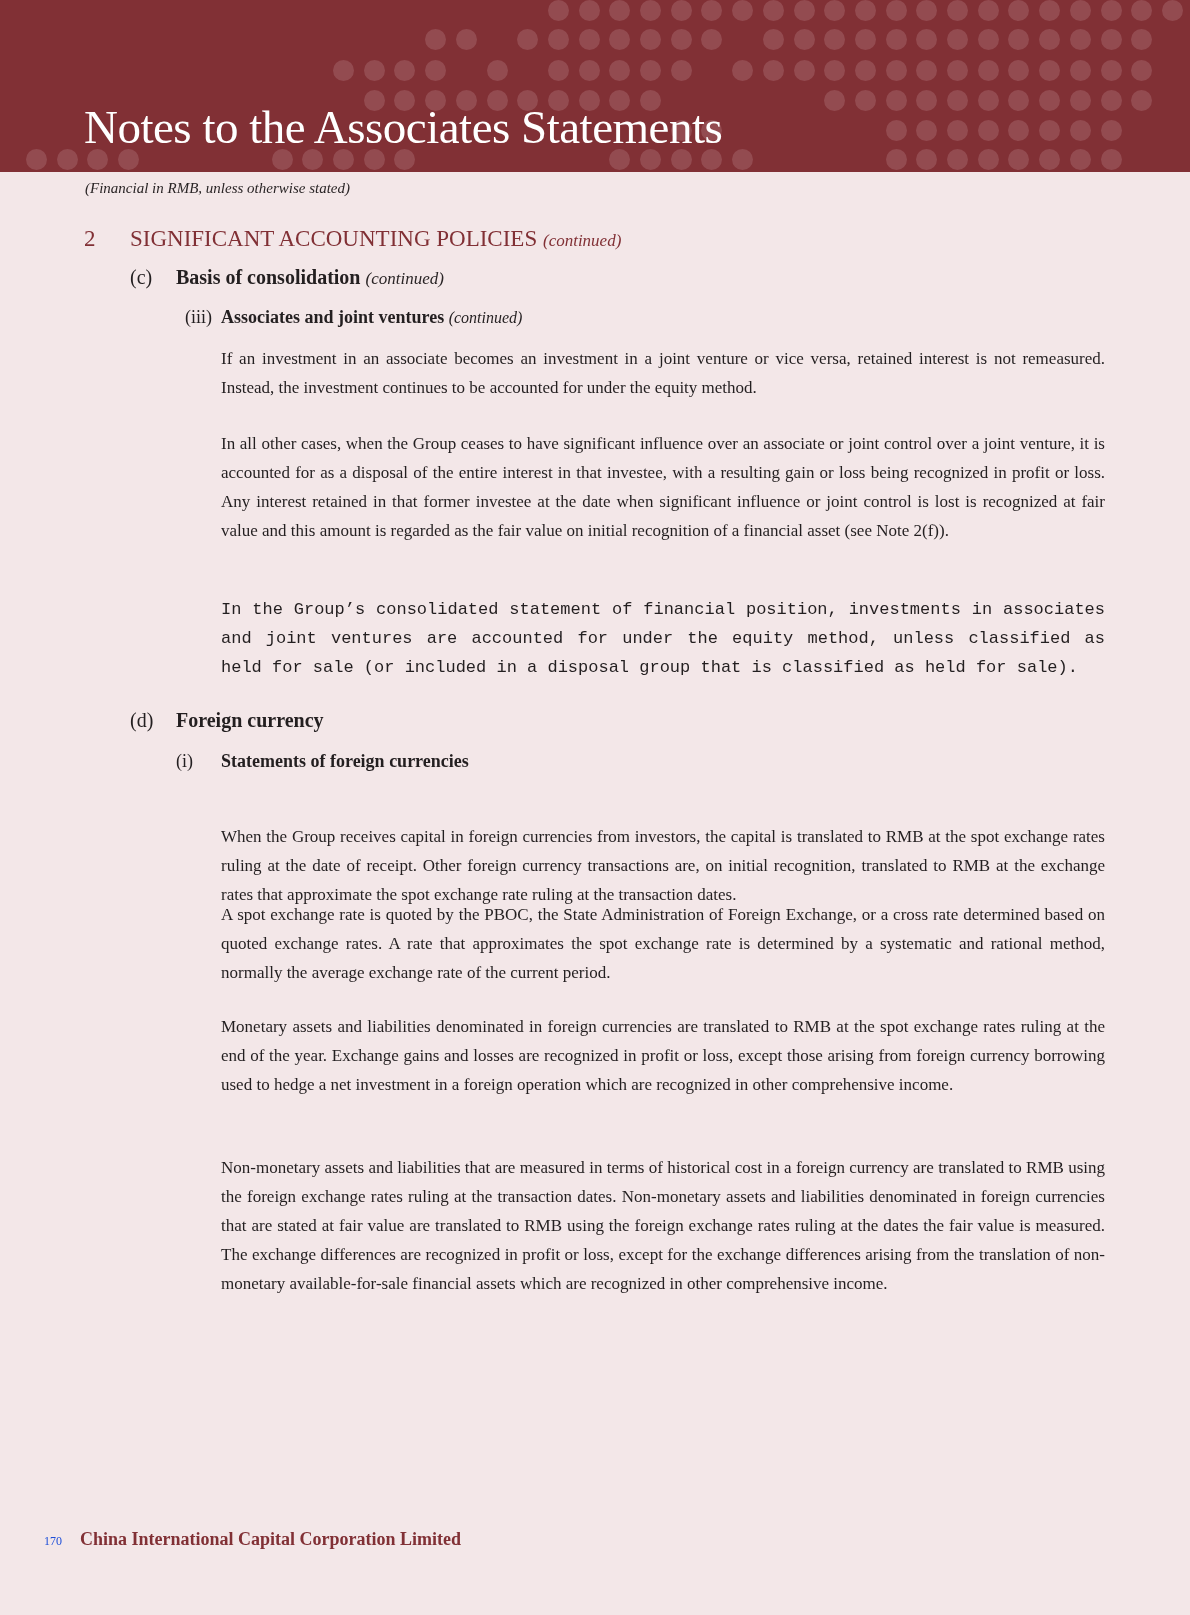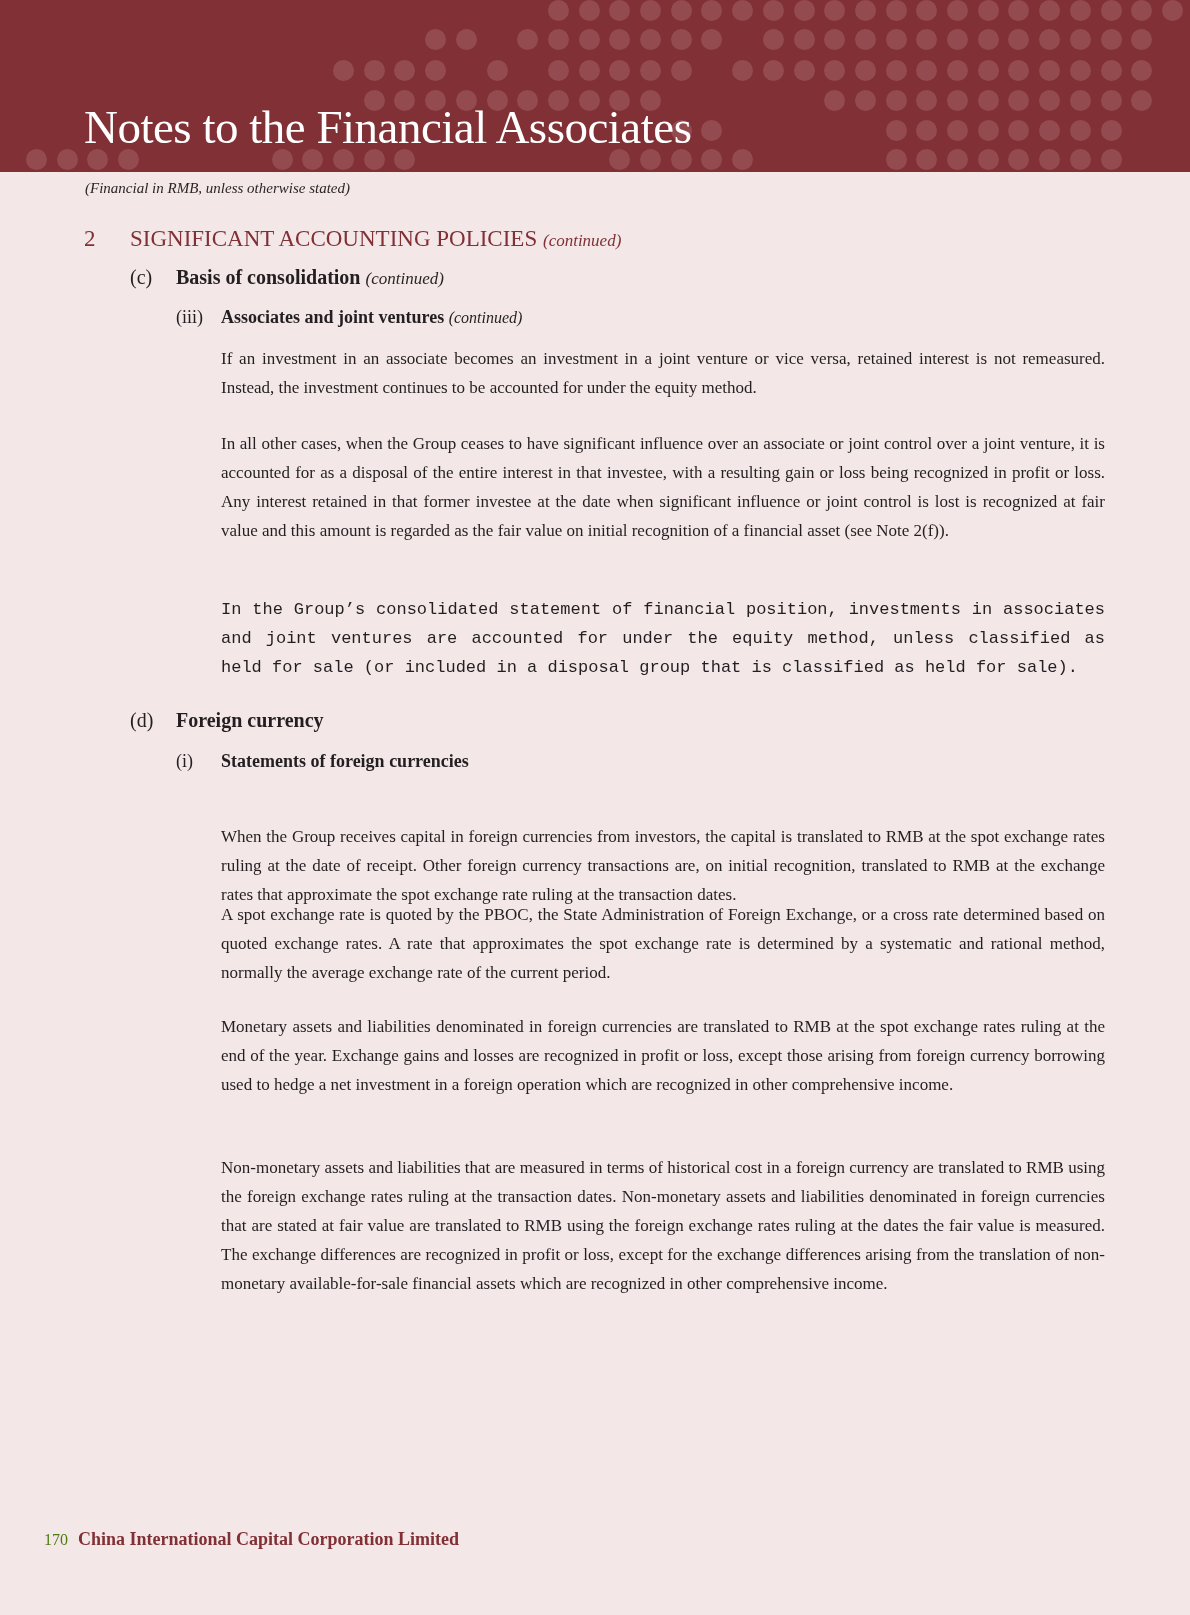--- a/index.html
+++ b/index.html
@@ -46,21 +46,21 @@
   .h3 .cont { font-weight: normal; font-size: 16px; }
   .para {
     position: absolute; left: 221px; width: 884px;
     font-size: 17px; line-height: 29px; text-align: justify;
     margin: 0; color: #231f20;
   }
   .footer {
     position: absolute; left: 44px; top: 1529px; font-size: 18px;
     color: #813035; white-space: nowrap;
   }
-  .footer .pg { color: #4d7c0f; margin-right: 10px; font-size: 16px; }
+  .footer .pg { color: #1d4ed8; margin-right: 18px; font-size: 12px; }
   .footer .co { font-weight: bold; text-align: right; }
 </style>
 </head>
 <body>
 
 <div class="banner">
   <div id="dots">
       <div class="dot" style="left: 547.9px; top: 0px;"></div>
       <div class="dot" style="left: 578.6px; top: 0px;"></div>
       <div class="dot" style="left: 609.3px; top: 0px;"></div>
@@ -175,36 +175,36 @@
       <div class="dot" style="left: 732.1px; top: 149px;"></div>
       <div class="dot" style="left: 885.6px; top: 149px;"></div>
       <div class="dot" style="left: 916.3px; top: 149px;"></div>
       <div class="dot" style="left: 947px; top: 149px;"></div>
       <div class="dot" style="left: 977.7px; top: 149px;"></div>
       <div class="dot" style="left: 1008.4px; top: 149px;"></div>
       <div class="dot" style="left: 1039.1px; top: 149px;"></div>
       <div class="dot" style="left: 1069.8px; top: 149px;"></div>
       <div class="dot" style="left: 1100.5px; top: 149px;"></div>
     </div>
-  <div class="page-title">Notes to the Financial Associates</div>
+  <div class="page-title">Notes to the Associates Statements</div>
 </div>
 
 <div class="subtitle">(Financial in RMB, unless otherwise stated)</div>
 
 <div class="h1">
   <span class="num">2</span><span>SIGNIFICANT ACCOUNTING POLICIES</span>
   <span class="cont">(continued)</span>
 </div>
 
 <div class="h2" style="top:266px;">
   <span class="lbl">(c)</span><span>Basis of consolidation</span>
   <span class="cont">(continued)</span>
 </div>
 
-<div class="h3" style="top:307px;">
+<div class="h3" style="top:307px;text-align:center;">
   <span class="lbl">(iii)</span><span>Associates and joint ventures</span>
   <span class="cont">(continued)</span>
 </div>
 
 <p class="para" style="top:344px;">If an investment in an associate becomes an investment in a joint venture or vice versa, retained interest is not remeasured. Instead, the investment continues to be accounted for under the equity method.</p>
 <p class="para" style="top:429px;">In all other cases, when the Group ceases to have significant influence over an associate or joint control over a joint venture, it is accounted for as a disposal of the entire interest in that investee, with a resulting gain or loss being recognized in profit or loss. Any interest retained in that former investee at the date when significant influence or joint control is lost is recognized at fair value and this amount is regarded as the fair value on initial recognition of a financial asset (see Note 2(f)).</p>
 <p class="para" style="top:595px;font-family:Liberation Mono, monospace;">In the Group’s consolidated statement of financial position, investments in associates and joint ventures are accounted for under the equity method, unless classified as held for sale (or included in a disposal group that is classified as held for sale).</p>
 
 <div class="h2" style="top:709px;">
   <span class="lbl">(d)</span><span>Foreign currency</span>

